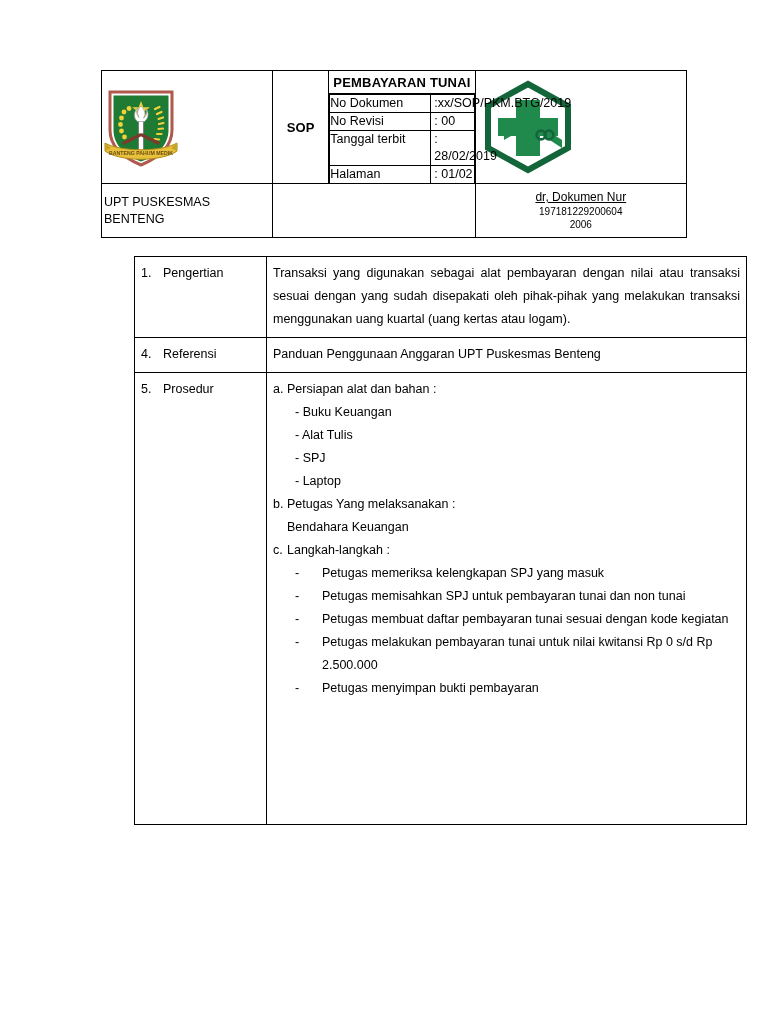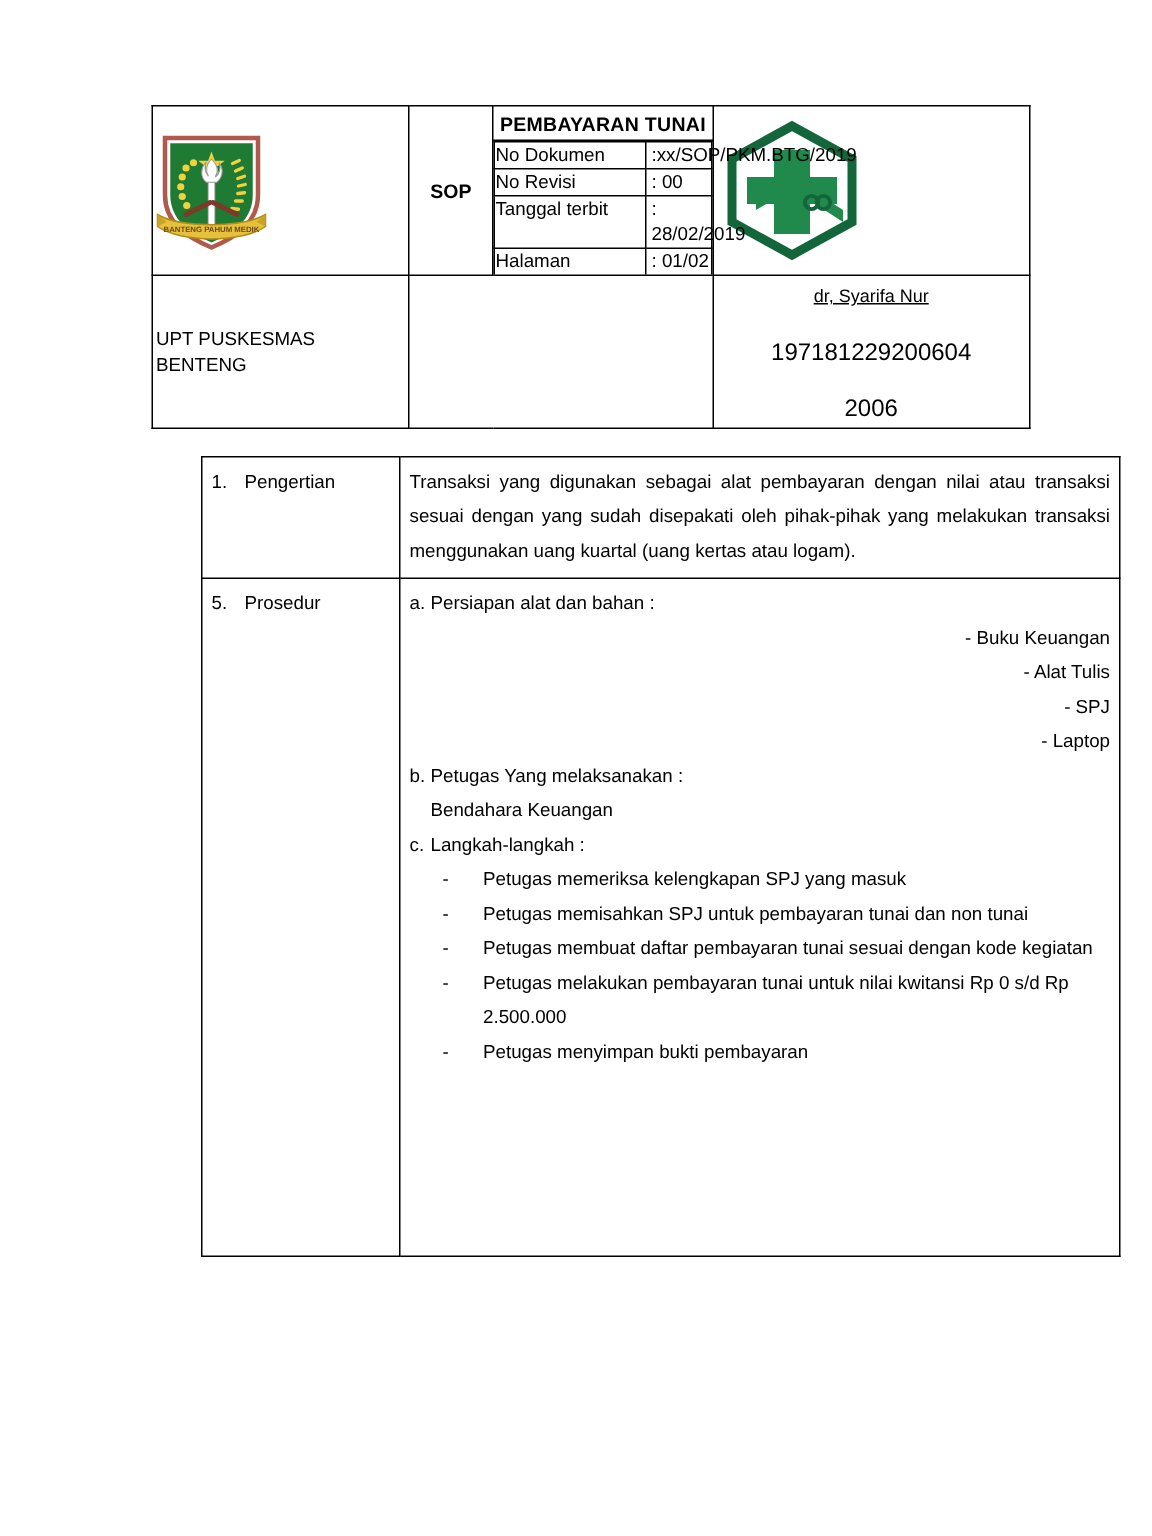--- a/index.html
+++ b/index.html
@@ -90,24 +90,23 @@
     vertical-align: middle !important;
     padding: 6px 2px !important;
   }
   .sign-name {
     font-size: 12px;
     text-decoration: underline;
     display: block;
     line-height: 15px;
   }
   .sign-nip {
-    font-size: 16px;
+    font-size: 10px;
     display: block;
     line-height: 13px;
-    margin-top: 24px;
   }
 
   
   .gap { height: 18px; }
   table.body-tbl {
     width: 586px;
     border-collapse: collapse;
     table-layout: fixed;
     margin-left: 33px;
   }
@@ -123,21 +122,20 @@
   .num-cell {
     white-space: pre;
   }
   .num-cell .n { display: inline-block; width: 22px; }
   .txt-just { text-align: justify; text-justify: inter-word; }
 
   
   .proc > div { line-height: 23px; }
   .proc .sub {
     padding-left: 22px;
-    text-align: right;
   }
   .proc .bullet-row {
     display: flex;
     padding-left: 22px;
   }
   .proc .bullet-row .bul {
     width: 27px;
     flex: 0 0 27px;
   }
   .proc .bullet-row .btxt {
@@ -243,37 +241,41 @@
             <td class="v">: 01/02</td>
           </tr>
         </tbody>
             </table>
       </td>
     </tr>
     <tr>
       <td class="unit-cell">UPT PUSKESMAS BENTENG</td>
       <td colspan="3">&nbsp;</td>
       <td class="sign-cell">
-        <span class="sign-name">dr, Syarifa Nur</span>
+        <span class="sign-name">dr, Dokumen Nur</span>
         <span class="sign-nip">197181229200604</span>
         <span class="sign-nip">2006</span>
       </td>
     </tr>
   </tbody>
     </table>
 
   <div class="gap"></div>
 
   <table class="body-tbl">
     <tbody>
         <tr>
       <td class="bcol-n num-cell"><span class="n">1.</span><span>Pengertian</span></td>
       <td class="bcol-c txt-just">Transaksi yang digunakan sebagai alat pembayaran dengan nilai atau transaksi sesuai dengan yang sudah disepakati oleh pihak-pihak yang melakukan transaksi menggunakan uang kuartal (uang kertas atau logam).</td>
     </tr>
     <tr>
+      <td class="bcol-n num-cell"><span class="n">4.</span><span>Referensi</span></td>
+      <td class="bcol-c">Panduan Penggunaan Anggaran UPT Puskesmas Benteng</td>
+    </tr>
+    <tr>
       <td class="bcol-n num-cell" style="height:440px"><span class="n">5.</span><span>Prosedur</span></td>
       <td class="bcol-c proc">
 
         <div class="ab-row">
           <span class="ab">a.</span>
           <span>Persiapan alat dan bahan :</span>
         </div>
         <div class="sub">- Buku Keuangan</div>
         <div class="sub">- Alat Tulis</div>
         <div class="sub">- SPJ</div>

